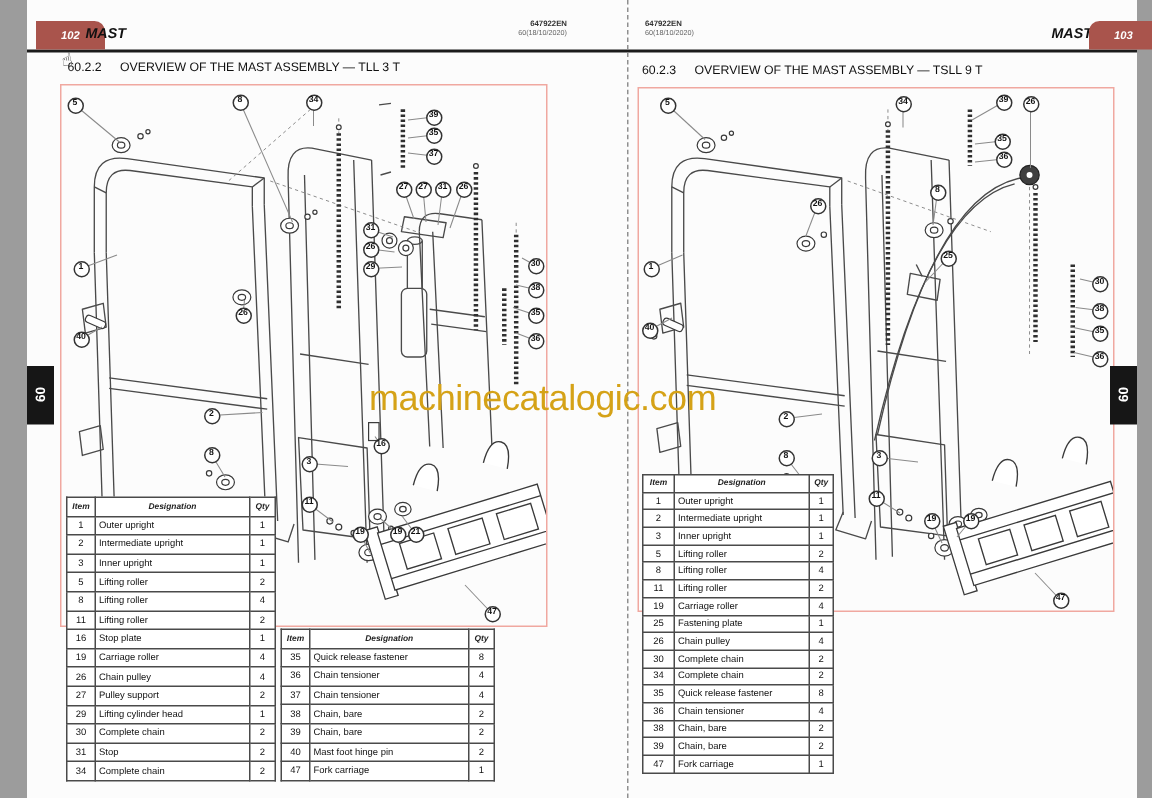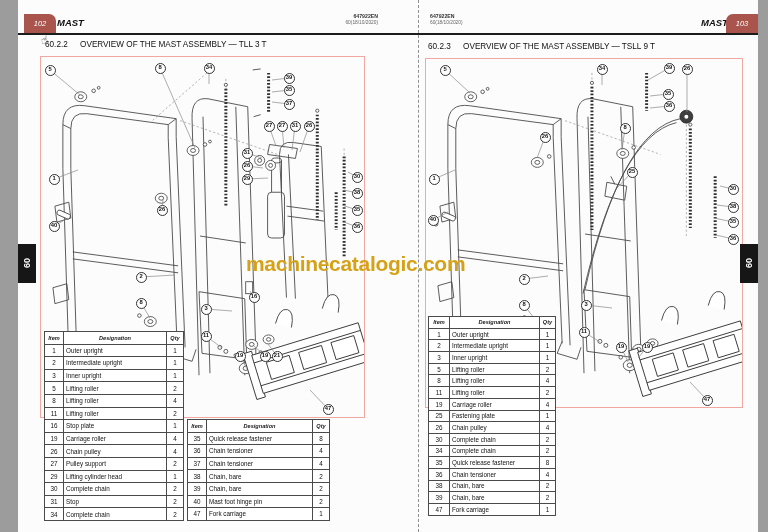--- a/index.html
+++ b/index.html
@@ -1,22 +1,22 @@
 <!DOCTYPE html>
 <html style="--tab-red: #a9544c; --frame-pink: #f0a8a0; --side-black: #161616; --wm-gold: #d5a217;"><head>
 <meta charset="utf-8">
 <style>
   *{margin:0;padding:0;box-sizing:border-box}
   html,body{width:768px;height:532px;overflow:hidden}
   body{background:#9c9c9c;font-family:"Liberation Sans",sans-serif;position:relative}
   .spread{position:absolute;left:18px;top:0;width:740px;height:532px;background:#fcfcfc}
   .fold{position:absolute;left:418px;top:0;height:532px;width:0;border-left:1px dashed #8f8f8f;z-index:4}
   .header-rule{position:absolute;left:18px;top:33px;width:740px;height:2px;background:#1c1c1c;z-index:2}
-  .page-tab{position:absolute;top:14px;height:19px;width:32px;background:var(--tab-red,#a9544c);color:#fff;
-    font-style:italic;font-weight:normal;font-size:7.5px;display:flex;align-items:center;justify-content:center;z-index:3}
+  .page-tab{position:absolute;top:14px;height:19px;width:46px;background:var(--tab-red,#a9544c);color:#fff;
+    font-style:italic;font-weight:bold;font-size:7.5px;display:flex;align-items:center;justify-content:center;z-index:3}
   .tab-left{left:24px;border-radius:0 7px 0 0}
   .tab-right{left:726px;border-radius:7px 0 0 0}
   .hdr-title{position:absolute;top:17px;font-style:italic;font-weight:bold;font-size:9.5px;color:#111;z-index:3}
   .docblock{position:absolute;top:13px;line-height:1.25;z-index:3}
   .docblock .dn{font-size:5.2px;font-weight:bold;color:#333;display:block}
   .docblock .dr{font-size:4.8px;color:#666;display:block}
   .docblock.dleft{left:288px;width:90px;text-align:right}
   .docblock.dright{left:430px;width:90px;text-align:left}
   .section-line{position:absolute;font-weight:normal;font-size:8.2px;color:#101010;z-index:3;white-space:nowrap}
   .section-line .num{margin-right:10px}
@@ -28,21 +28,21 @@
   .frame svg.art{position:absolute;left:0;top:0;width:100%;height:100%}
   .side-tab{position:absolute;top:244px;width:18px;height:39px;background:var(--side-black,#161616);z-index:3;
     display:flex;align-items:center;justify-content:center}
   .side-tab span{color:#fff;font-weight:bold;font-size:9px;writing-mode:vertical-rl;transform:rotate(180deg)}
   .side-tab-l{left:18px}
   .side-tab-r{left:740px}
   #leader-svg{position:absolute;left:0;top:0;width:768px;height:532px;z-index:4;pointer-events:none}
   #callout-layer{position:absolute;left:0;top:0;width:768px;height:532px;z-index:5;pointer-events:none}
   .callout{position:absolute;width:11px;height:11px;border:1px solid #333;border-radius:50%;background:#fff;
     font-size:5.8px;font-weight:bold;color:#111;display:flex;align-items:center;justify-content:center;line-height:1}
-  .watermark{position:absolute;left:246px;top:252px;font-size:21px;font-weight:bold;letter-spacing:-0.3px;
+  .watermark{position:absolute;left:246px;top:252px;font-size:24px;font-weight:normal;letter-spacing:-0.3px;
     color:var(--wm-gold,#d5a217);z-index:7;white-space:nowrap}
   .ptable{position:absolute;z-index:6;background:#fff}
   .ptable table{border-collapse:collapse;width:100%;background:#fff;table-layout:fixed}
   .ptable th,.ptable td{border:1px solid #4a4a4a;overflow:hidden;white-space:nowrap}
   .ptable th{font-size:5.6px;font-style:italic;font-weight:bold;color:#222;text-align:center}
   .ptable td{font-size:6.3px;color:#111;padding:0 2px}
   .ptable td.c{text-align:center;padding:0 1px}
   .t1 tr,.t2 tr{height:12.6px}
   .t3 tr{height:11.7px}
 </style>

